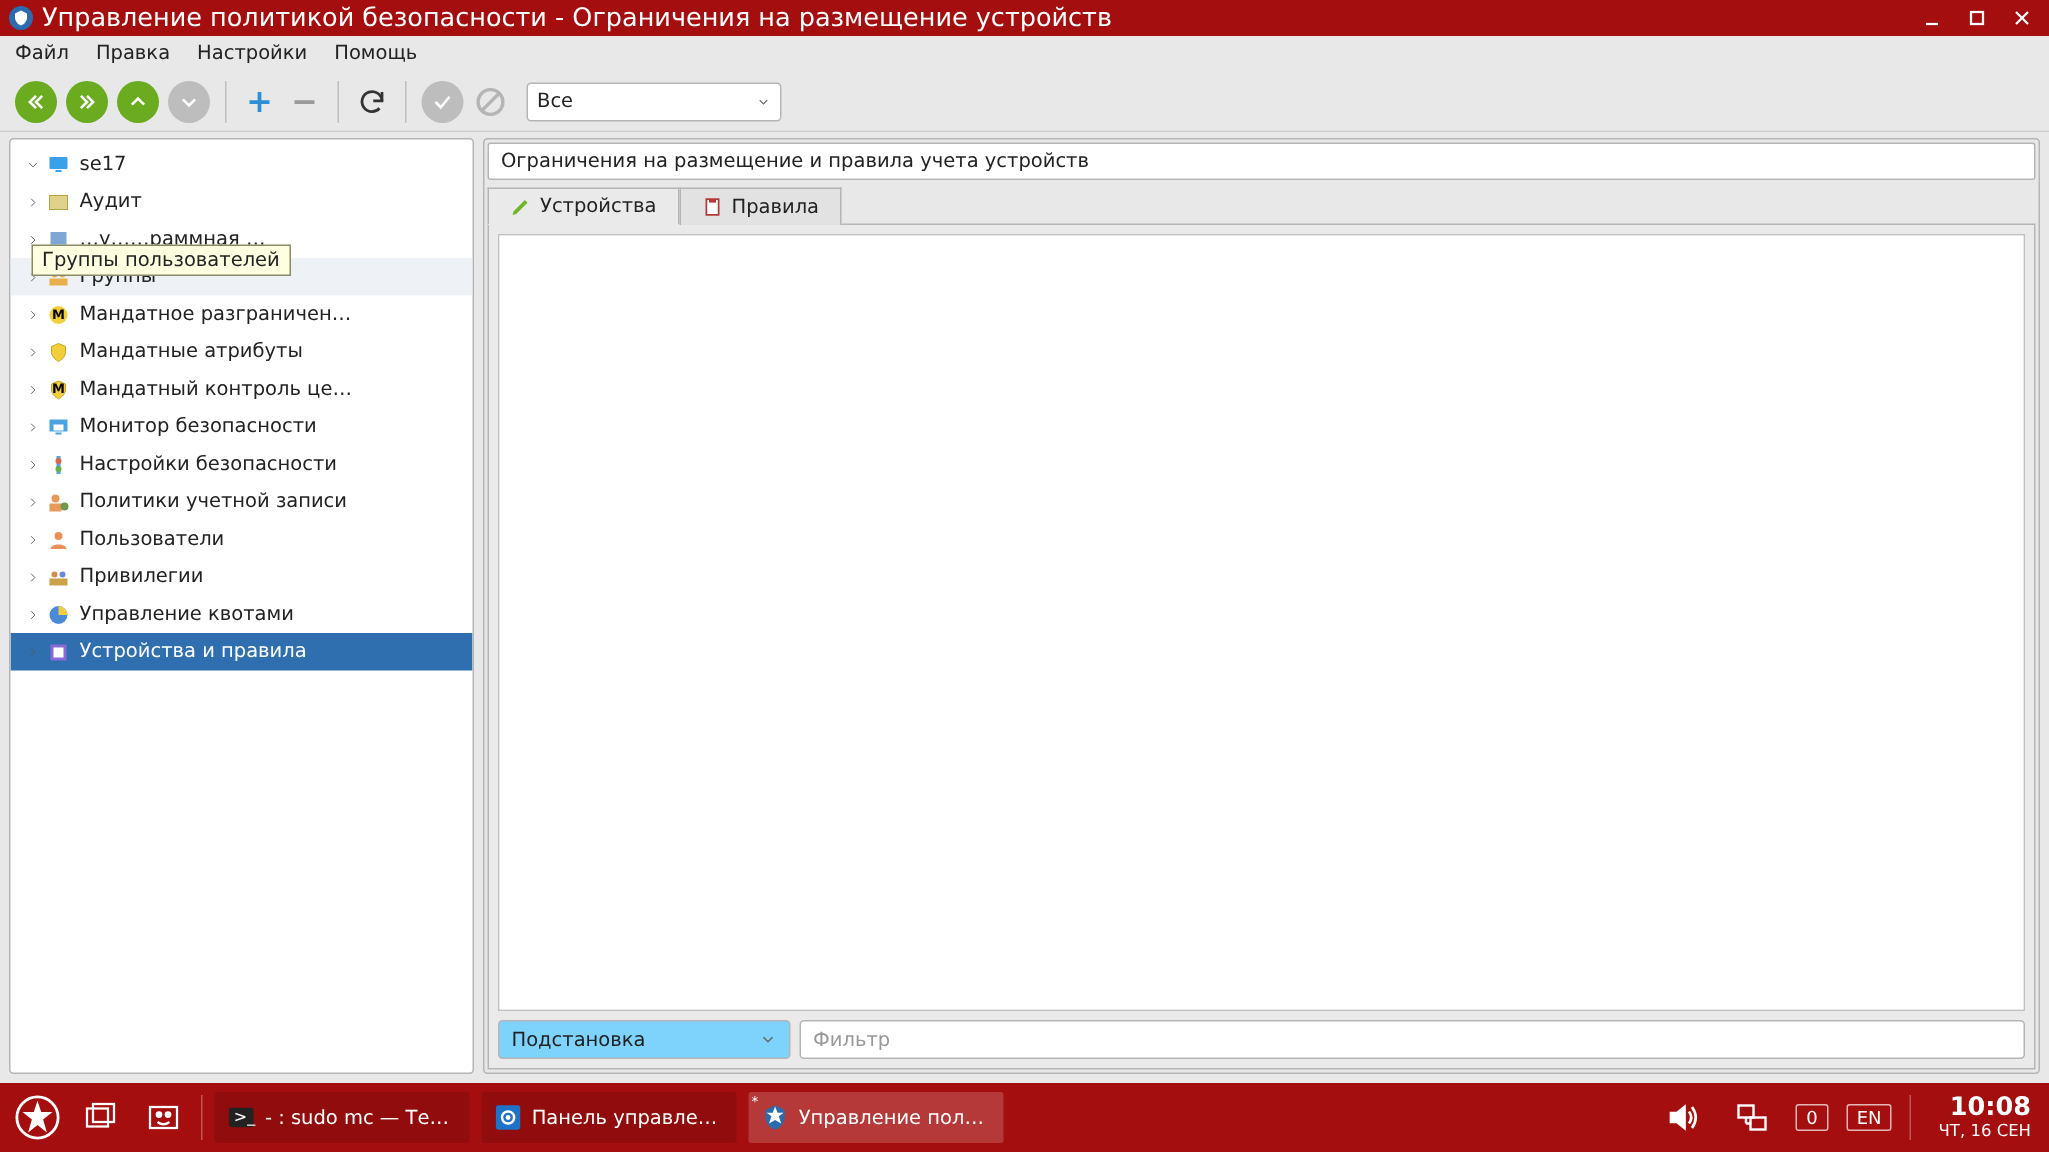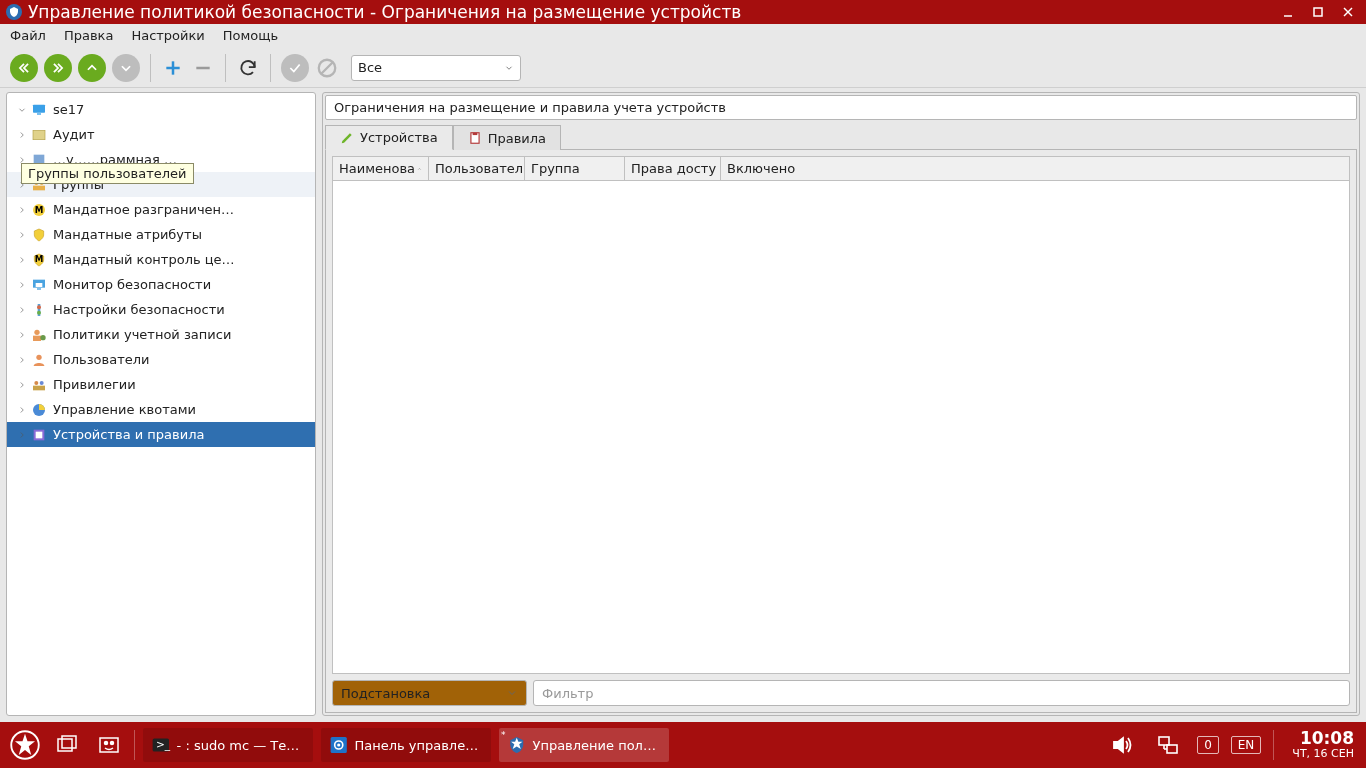--- a/index.html
+++ b/index.html
@@ -46,21 +46,21 @@
 .tab.active{background:#eaeaea;border-bottom:1px solid #eaeaea;z-index:2;}
 .tabicon{width:14px;height:14px;}
 .tabpage{flex:1;border:1px solid #b5b5b5;margin:0 2px 2px 2px;background:#eaeaea;padding:6px;display:flex;flex-direction:column;min-height:0;}
 .grid{flex:1;background:#fff;border:1px solid #c0c0c0;display:flex;flex-direction:column;min-height:0;}
 .grid-header{display:flex;background:#f0f0f0;border-bottom:1px solid #c0c0c0;}
 .gh{padding:4px 6px;border-right:1px solid #c0c0c0;display:flex;align-items:center;gap:2px;white-space:nowrap;overflow:hidden;}
 .gh:last-child{border-right:none;flex:1;}
 .sortup{width:10px;height:10px;}
 .grid-body{flex:1;background:#fff;}
 .bottom-row{display:flex;gap:6px;margin-top:6px;}
-.select{width:195px;height:26px;border:1px solid #b5b5b5;border-radius:3px;background:#a16207;display:flex;align-items:center;justify-content:space-between;padding:0 8px;cursor:pointer;}
+.select{width:195px;height:26px;border:1px solid #b5b5b5;border-radius:3px;background:#7dd3fc;display:flex;align-items:center;justify-content:space-between;padding:0 8px;cursor:pointer;}
 .filter{flex:1;height:26px;border:1px solid #b5b5b5;border-radius:3px;background:#fff;padding:0 8px;color:#888;display:flex;align-items:center;}
 
 .taskbar{position:absolute;left:0;bottom:0;width:1366px;height:46px;background:#a50e0e;display:flex;align-items:center;padding:0 8px;gap:8px;color:#fff;}
 .taskbar .tbicon{width:34px;height:34px;display:flex;align-items:center;justify-content:center;cursor:pointer;}
 .taskbar .sep{width:1px;height:30px;background:rgba(255,255,255,.3);}
 .taskbtn{height:34px;min-width:160px;max-width:170px;background:rgba(0,0,0,.12);display:flex;align-items:center;gap:6px;padding:0 8px;cursor:pointer;color:#fff;border-radius:2px;position:relative;}
 .taskbtn.active{background:rgba(255,255,255,.18);}
 .taskbtn .dot{position:absolute;left:2px;top:2px;width:6px;height:6px;color:#fff;font-size:9px;}
 .taskbtn span{color:#fff;white-space:nowrap;overflow:hidden;text-overflow:ellipsis;}
 .tray{margin-left:auto;display:flex;align-items:center;gap:12px;}
@@ -386,40 +386,20 @@
         <div class="tab">
           <svg class="tabicon" viewBox="0 0 24 24">
               <rect x="5" y="3" width="14" height="18" fill="#fff" stroke="#b43a3a" stroke-width="2"></rect>
               <rect x="8" y="3" width="8" height="4" fill="#b43a3a"></rect>
             </svg>
           <span>Правила</span>
         </div>
       </div>
       <div class="tabpage">
         <div class="grid">
-          <div class="grid-header">
-            <div class="gh" style="width:96px">
-              <span>Наименова</span>
-              <svg class="sortup" viewBox="0 0 24 24">
-                  <polyline points="6 15 12 9 18 15" fill="none" stroke="#555" stroke-width="2"></polyline>
-                </svg>
-            </div>
-            <div class="gh" style="width:96px">
-                <span>Пользовател</span>
-              </div>
-            <div class="gh" style="width:100px">
-                <span>Группа</span>
-              </div>
-            <div class="gh" style="width:96px">
-                <span>Права досту</span>
-              </div>
-            <div class="gh">
-                <span>Включено</span>
-              </div>
-          </div>
           <div class="grid-body"></div>
         </div>
         <div class="bottom-row">
           <div class="select">
             <span>Подстановка</span>
             <svg width="12" height="12" viewBox="0 0 24 24">
                 <polyline points="6 9 12 15 18 9" fill="none" stroke="#666" stroke-width="2"></polyline>
               </svg>
           </div>
           <div class="filter">

